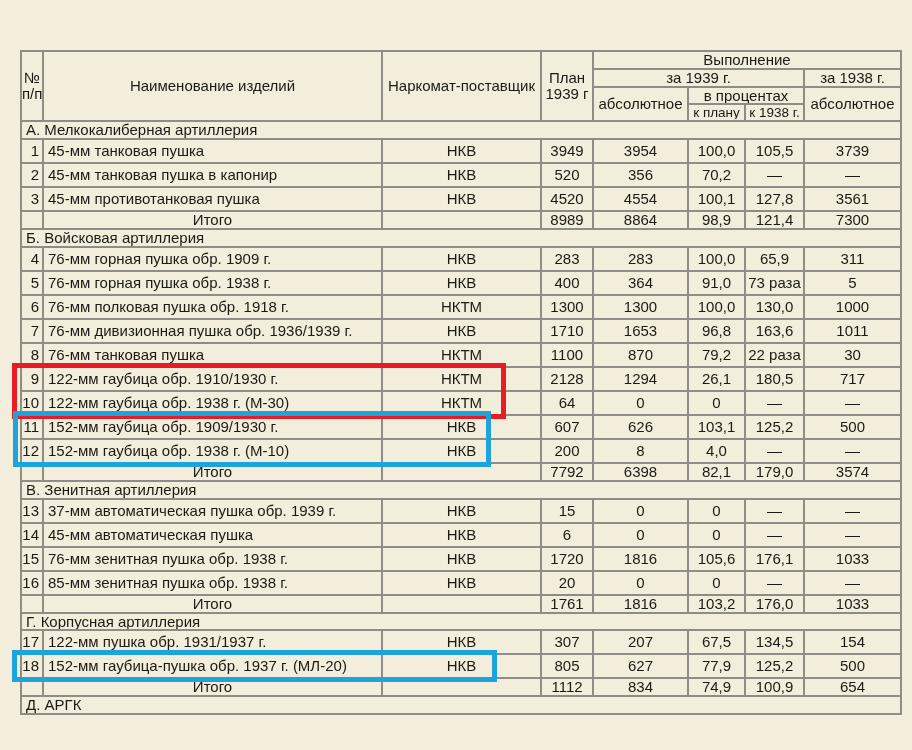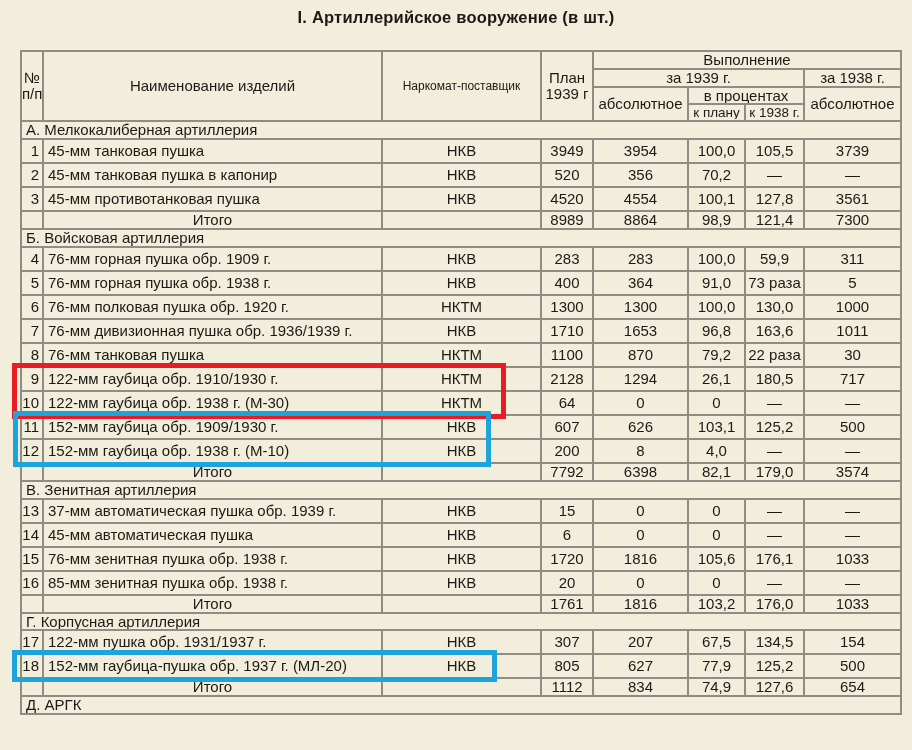--- a/index.html
+++ b/index.html
@@ -36,21 +36,21 @@
     font-size: 15px;
     font-weight: normal;
     line-height: 1.05;
     vertical-align: middle;
     overflow: hidden;
     white-space: nowrap;
   }
   thead th { text-align: center; }
   tr.hr { height: 17px; }
   tr.hr.small th { font-size: 13.5px; border-radius: 8px; }
-  th.c-sup { font-size: 12px; margin-left: 29px; }
+  th.c-sup { font-size: 15px; margin-left: 29px; }
   tr.section-row { height: 15px; padding-left: 20px; }
   tr.section-row td {
     text-align: left;
     padding-left: 4px;
     font-size: 15px;
   }
   tr.data-row { height: 24px; }
   tr.total-row { height: 18px; }
   td.c-num { text-align: right; padding-right: 3px; }
   td.c-name { text-align: left; padding-left: 4px; margin-left: 8px; }
@@ -63,21 +63,20 @@
     border-width: 5px;
     background: transparent;
     pointer-events: none;
   }
 </style>
 </head>
 <body>
 
 <div id="page">
 
-  <div class="title">I. Артиллерийское вооружение (в шт.)</div>
 
   <table class="main">
     <colgroup>
       <col style="width:22px">
       <col style="width:339px">
       <col style="width:159px">
       <col style="width:52px">
       <col style="width:95px">
       <col style="width:57px">
       <col style="width:59px">
@@ -158,36 +157,36 @@
         <tr class="section-row">
           <td class="" colspan="8">Б. Войсковая артиллерия</td>
         </tr>
         <tr class="data-row">
           <td class="c-num">4</td>
           <td class="c-name">76-мм горная пушка обр. 1909 г.</td>
           <td class="c-sup">НКВ</td>
           <td class="val">283</td>
           <td class="val">283</td>
           <td class="val">100,0</td>
-          <td class="val">59,9</td>
+          <td class="val">65,9</td>
           <td class="val">311</td>
         </tr>
         <tr class="data-row">
           <td class="c-num">5</td>
           <td class="c-name">76-мм горная пушка обр. 1938 г.</td>
           <td class="c-sup">НКВ</td>
           <td class="val">400</td>
           <td class="val">364</td>
           <td class="val">91,0</td>
           <td class="val">73 раза</td>
           <td class="val">5</td>
         </tr>
         <tr class="data-row">
           <td class="c-num">6</td>
-          <td class="c-name">76-мм полковая пушка обр. 1920 г.</td>
+          <td class="c-name">76-мм полковая пушка обр. 1918 г.</td>
           <td class="c-sup">НКТМ</td>
           <td class="val">1300</td>
           <td class="val">1300</td>
           <td class="val">100,0</td>
           <td class="val">130,0</td>
           <td class="val">1000</td>
         </tr>
         <tr class="data-row">
           <td class="c-num">7</td>
           <td class="c-name">76-мм дивизионная пушка обр. 1936/1939 г.</td>
@@ -334,21 +333,21 @@
           <td class="val">125,2</td>
           <td class="val">500</td>
         </tr>
         <tr class="total-row">
           <td class="c-num"></td>
           <td class="total-label">Итого</td>
           <td class="c-sup"></td>
           <td class="val">1112</td>
           <td class="val">834</td>
           <td class="val">74,9</td>
-          <td class="val">127,6</td>
+          <td class="val">100,9</td>
           <td class="val">654</td>
         </tr>
         <tr class="section-row">
           <td class="" colspan="8">Д. АРГК</td>
         </tr>
       </tbody>
   </table>
 
 <div class="hl" style="border-color: rgb(232, 28, 36); left: 12px; top: 362.75px; width: 494px; height: 56px;"></div>
     <div class="hl" style="border-color: rgb(30, 164, 220); left: 13px; top: 410.75px; width: 478px; height: 56px;"></div>

